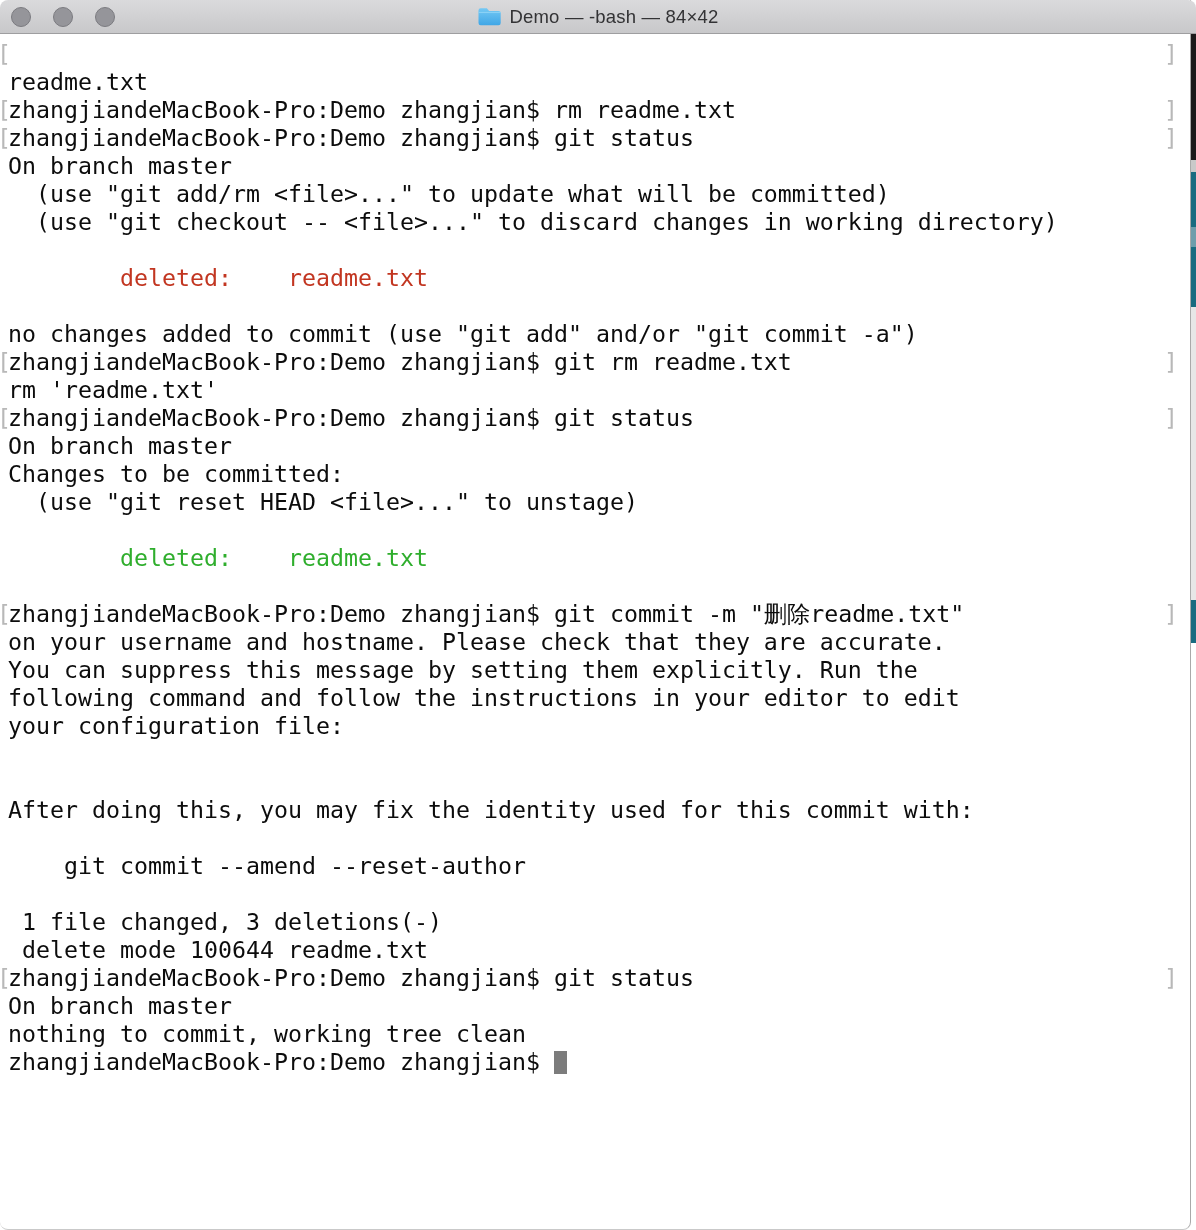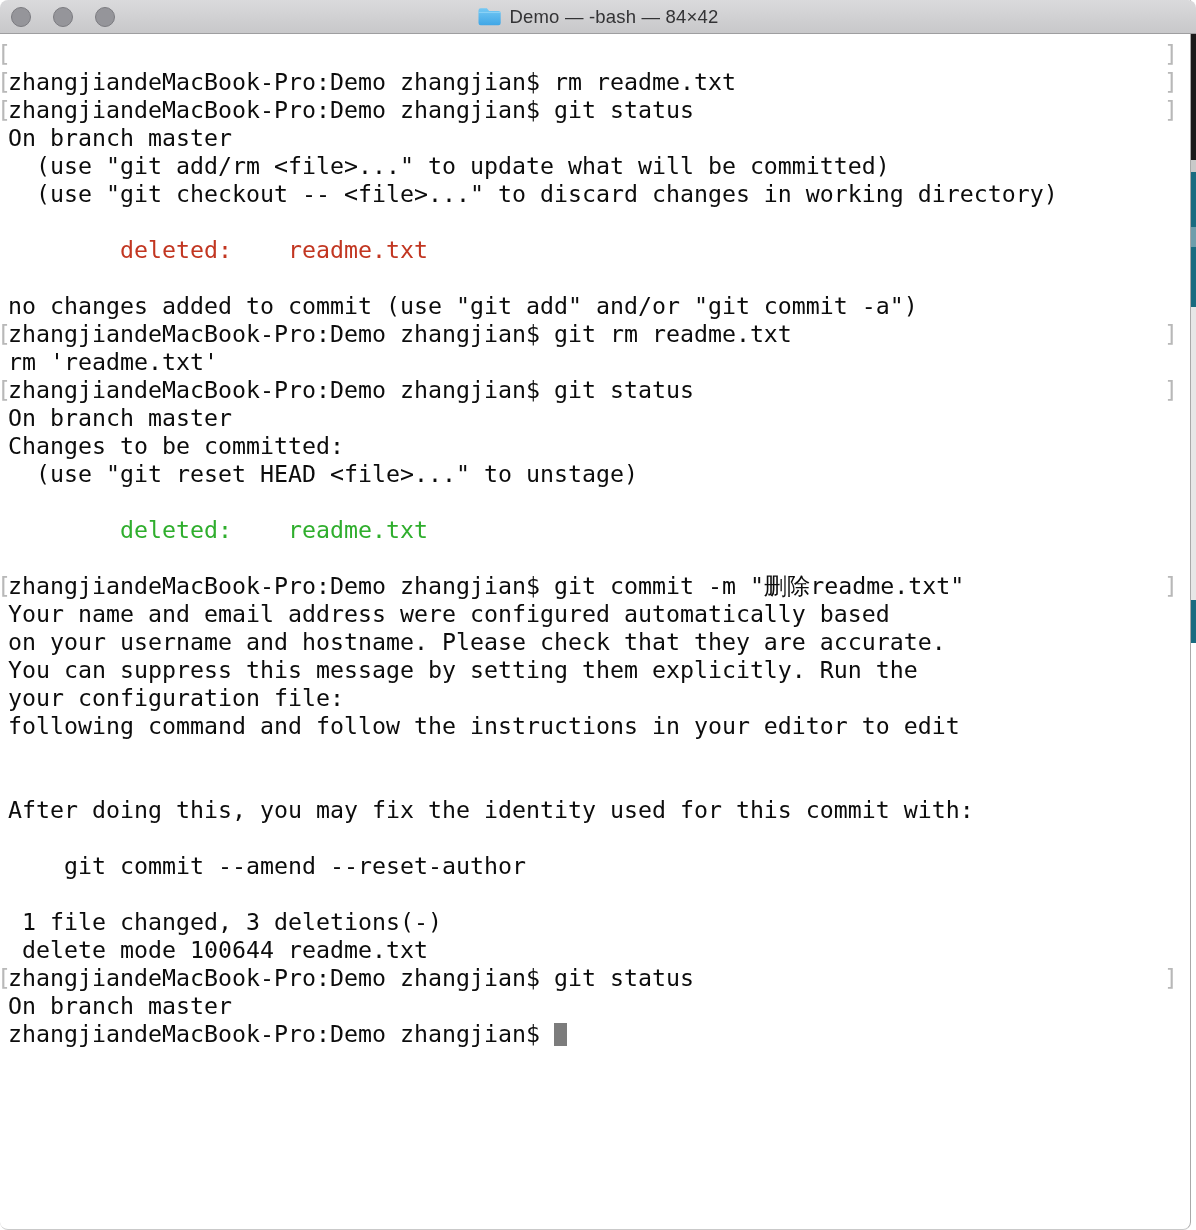--- a/index.html
+++ b/index.html
@@ -44,54 +44,55 @@
       <div class="edge" style="top: 227px; height: 20px; background: rgb(111, 157, 171);"></div>
       <div class="edge" style="top: 247px; height: 60px; background: rgb(26, 107, 128);"></div>
       <div class="edge" style="top: 307px; height: 293px; background: rgb(231, 231, 231);"></div>
       <div class="edge" style="top: 600px; height: 43px; background: rgb(26, 107, 128);"></div>
       <div class="edge" style="top: 643px; height: 587px; background: rgb(255, 255, 255);"></div>
     </div>
 
   <div class="window">
     <div class="terminal" id="terminal">
         <div class="tline"><span class="mark mark-l" style="color: rgb(184, 184, 184);">[</span><span class="mark mark-r" style="color: rgb(184, 184, 184);">]</span></div>
+        <div class="tline"><span>readme.txt</span></div>
         <div class="tline"><span class="mark mark-l" style="color: rgb(184, 184, 184);">[</span><span class="mark mark-r" style="color: rgb(184, 184, 184);">]</span><span>zhangjiandeMacBook-Pro:Demo zhangjian$ rm readme.txt</span></div>
         <div class="tline"><span class="mark mark-l" style="color: rgb(184, 184, 184);">[</span><span class="mark mark-r" style="color: rgb(184, 184, 184);">]</span><span>zhangjiandeMacBook-Pro:Demo zhangjian$ git status</span></div>
         <div class="tline"><span>On branch master</span></div>
         <div class="tline"><span>  (use "git add/rm &lt;file&gt;..." to update what will be committed)</span></div>
         <div class="tline"><span>  (use "git checkout -- &lt;file&gt;..." to discard changes in working directory)</span></div>
         <div class="tline"><span></span></div>
         <div class="tline"><span style="color: rgb(194, 54, 33);">        deleted:    readme.txt</span></div>
         <div class="tline"><span></span></div>
         <div class="tline"><span>no changes added to commit (use "git add" and/or "git commit -a")</span></div>
         <div class="tline"><span class="mark mark-l" style="color: rgb(184, 184, 184);">[</span><span class="mark mark-r" style="color: rgb(184, 184, 184);">]</span><span>zhangjiandeMacBook-Pro:Demo zhangjian$ git rm readme.txt</span></div>
         <div class="tline"><span>rm 'readme.txt'</span></div>
         <div class="tline"><span class="mark mark-l" style="color: rgb(184, 184, 184);">[</span><span class="mark mark-r" style="color: rgb(184, 184, 184);">]</span><span>zhangjiandeMacBook-Pro:Demo zhangjian$ git status</span></div>
         <div class="tline"><span>On branch master</span></div>
         <div class="tline"><span>Changes to be committed:</span></div>
         <div class="tline"><span>  (use "git reset HEAD &lt;file&gt;..." to unstage)</span></div>
         <div class="tline"><span></span></div>
         <div class="tline"><span style="color: rgb(47, 174, 45);">        deleted:    readme.txt</span></div>
         <div class="tline"><span></span></div>
         <div class="tline"><span class="mark mark-l" style="color: rgb(184, 184, 184);">[</span><span class="mark mark-r" style="color: rgb(184, 184, 184);">]</span><span>zhangjiandeMacBook-Pro:Demo zhangjian$ git commit -m "删除readme.txt"</span></div>
-        <div class="tline"><span>Your name and email address were configured automatically based</span></div>
         <div class="tline"><span>on your username and hostname. Please check that they are accurate.</span></div>
         <div class="tline"><span>You can suppress this message by setting them explicitly. Run the</span></div>
+        <div class="tline"><span>following command and follow the instructions in your editor to edit</span></div>
         <div class="tline"><span>your configuration file:</span></div>
-        <div class="tline"><span>following command and follow the instructions in your editor to edit</span></div>
         <div class="tline"><span></span></div>
         <div class="tline"><span></span></div>
         <div class="tline"><span>After doing this, you may fix the identity used for this commit with:</span></div>
         <div class="tline"><span></span></div>
         <div class="tline"><span>    git commit --amend --reset-author</span></div>
         <div class="tline"><span></span></div>
         <div class="tline"><span> 1 file changed, 3 deletions(-)</span></div>
         <div class="tline"><span> delete mode 100644 readme.txt</span></div>
         <div class="tline"><span class="mark mark-l" style="color: rgb(184, 184, 184);">[</span><span class="mark mark-r" style="color: rgb(184, 184, 184);">]</span><span>zhangjiandeMacBook-Pro:Demo zhangjian$ git status</span></div>
         <div class="tline"><span>On branch master</span></div>
+        <div class="tline"><span>nothing to commit, working tree clean</span></div>
         <div class="tline"><span>zhangjiandeMacBook-Pro:Demo zhangjian$ </span><span class="cursor" style="background: rgb(124, 124, 124);"></span></div>
       </div>
   </div>
 
   <div class="titlebar">
     <div class="lights">
       <button class="light"></button>
       <button class="light"></button>
       <button class="light"></button>
     </div>

